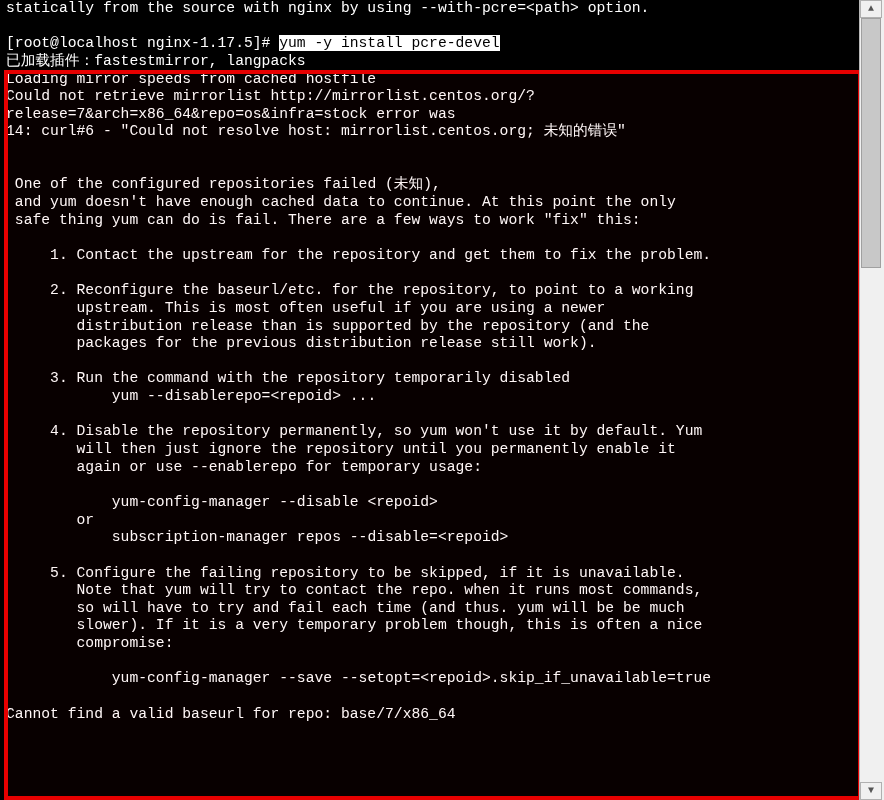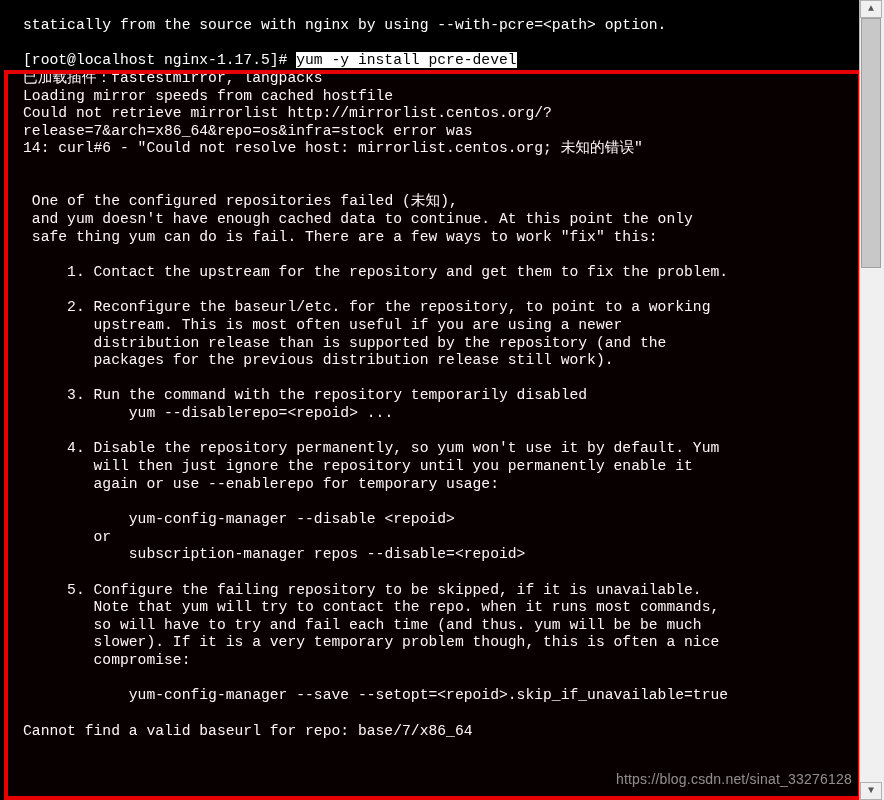--- a/index.html
+++ b/index.html
@@ -1,18 +1,18 @@
 <!DOCTYPE html>
 <html><head>
 <meta charset="utf-8">
 <style>
   html,body{margin:0;padding:0;background:#000;font-family:"Consolas","Courier New",monospace;font-size:14.7px;color:#fff;line-height:1.2;overflow:hidden}
   .viewport{position:relative;width:884px;height:800px;background:#000}
   .term{position:absolute;top:0;left:0;width:858px;height:800px;padding-left:6px;box-sizing:border-box}
-  pre{margin:17px;font-family:inherit;font-size:inherit;white-space:pre-wrap;word-wrap:break-word}
+  pre{margin:0;font-family:inherit;font-size:inherit;white-space:pre-wrap;word-wrap:break-word}
   .hl{background:#fff;color:#000}
   .redbox{position:absolute;top:70px;left:4px;width:850px;height:722px;border:4px solid #e60000;background:rgba(255,0,0,0.03);pointer-events:none}
   .scrollbar{position:absolute;top:0;right:0;width:24px;height:800px;background:#f0f0f0;border-left:1px solid #b8b8b8}
   .sb-btn{width:22px;height:18px;background:#f0f0f0;border:1px solid #b0b0b0;display:flex;align-items:center;justify-content:center;color:#555;font-size:10px;box-sizing:border-box}
   .sb-track{position:relative;width:24px;height:764px}
   .sb-thumb{position:absolute;top:0;left:1px;width:20px;height:250px;background:#c8c8c8;border:1px solid #a0a0a0;box-sizing:border-box}
   .watermark{position:absolute;right:32px;bottom:12px;color:rgba(255,255,255,0.55);font-size:14px;font-family:Arial,sans-serif;letter-spacing:.2px;pointer-events:none}
 </style>
 </head>
 <body>
@@ -68,14 +68,13 @@
         <span>▲</span>
       </div>
     <div class="sb-track">
       <div class="sb-thumb"></div>
     </div>
     <div class="sb-btn">
         <span>▼</span>
       </div>
   </div>
 
-  <div class="watermark">https://blog.csdn.net/sinat_33276128</div>
 </div>
 
 </body></html>

